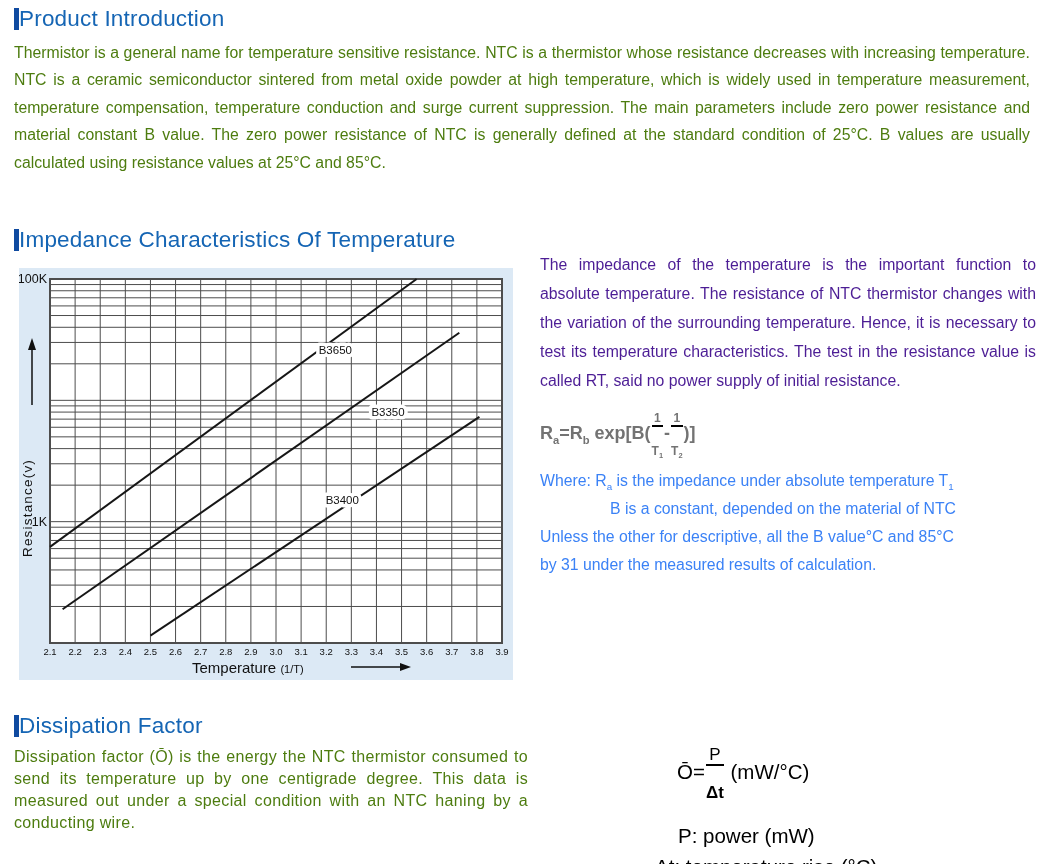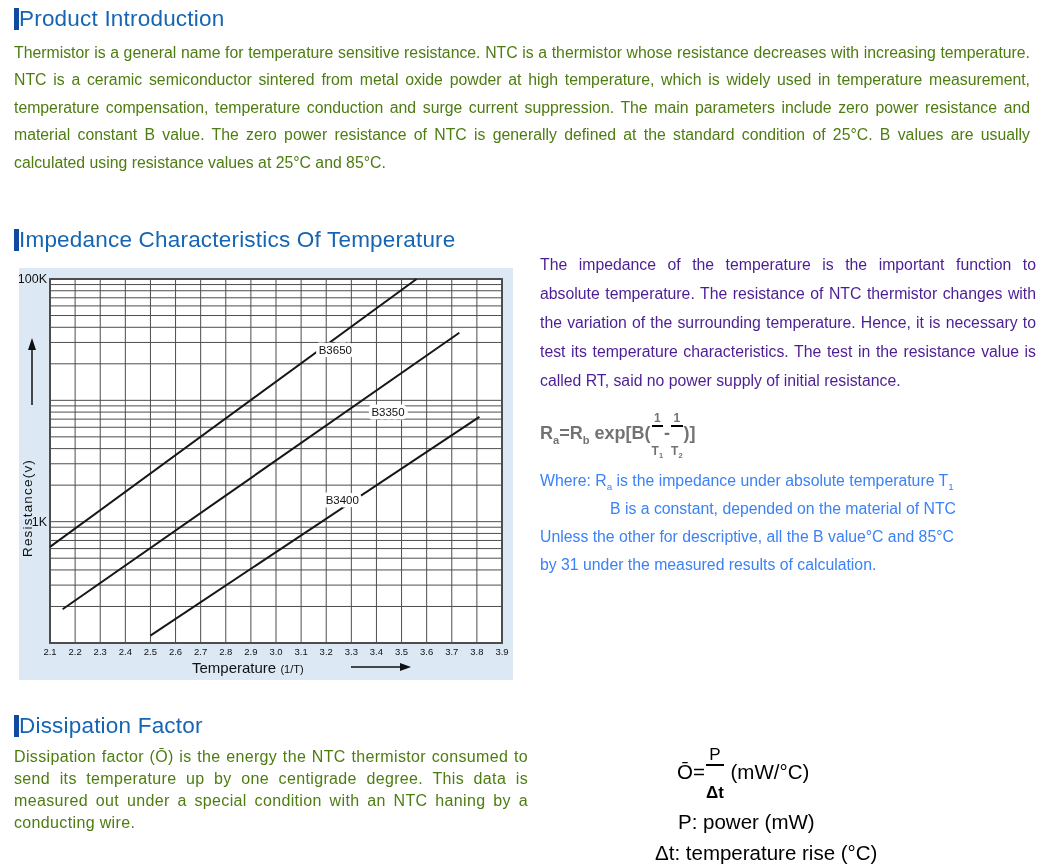--- a/index.html
+++ b/index.html
@@ -19,21 +19,21 @@
   .formula-r{margin-top:17px;font-weight:bold;font-size:18px;color:#737373;white-space:nowrap;}
   .frac{display:inline-block;text-align:center;vertical-align:middle;line-height:1;margin:0 1px;}
   .frac .num{display:block;border-bottom:2px solid #000;padding:0 2px 1px;font-size:12px;}
   .frac .den{display:block;padding-top:18px;font-size:12px;}
   .where{margin-top:10px;font-size:15.8px;line-height:28px;color:#3b82f6;}
   .wl.indent{padding-left:70px;}
   .diss-formula{position:absolute;left:655px;top:746px;font-size:20.5px;color:#000;}
   .df-line1{padding-left:22px;white-space:nowrap;}
   .df-line1 .frac .num{font-size:17px;border-bottom:2px solid #000;}
   .df-line1 .frac .den{font-size:17px;font-weight:bold;}
-  .df-line2{padding-left:23px;margin-top:9px;}
+  .df-line2{padding-left:23px;margin-top:23px;}
   .df-line3{margin-top:7px;}
 </style>
 </head>
 <body>
 
 <div class="page">
 
   <div class="heading" style="top:6px">
     <span class="hbar"></span>
     <span class="htext">Product Introduction</span>

